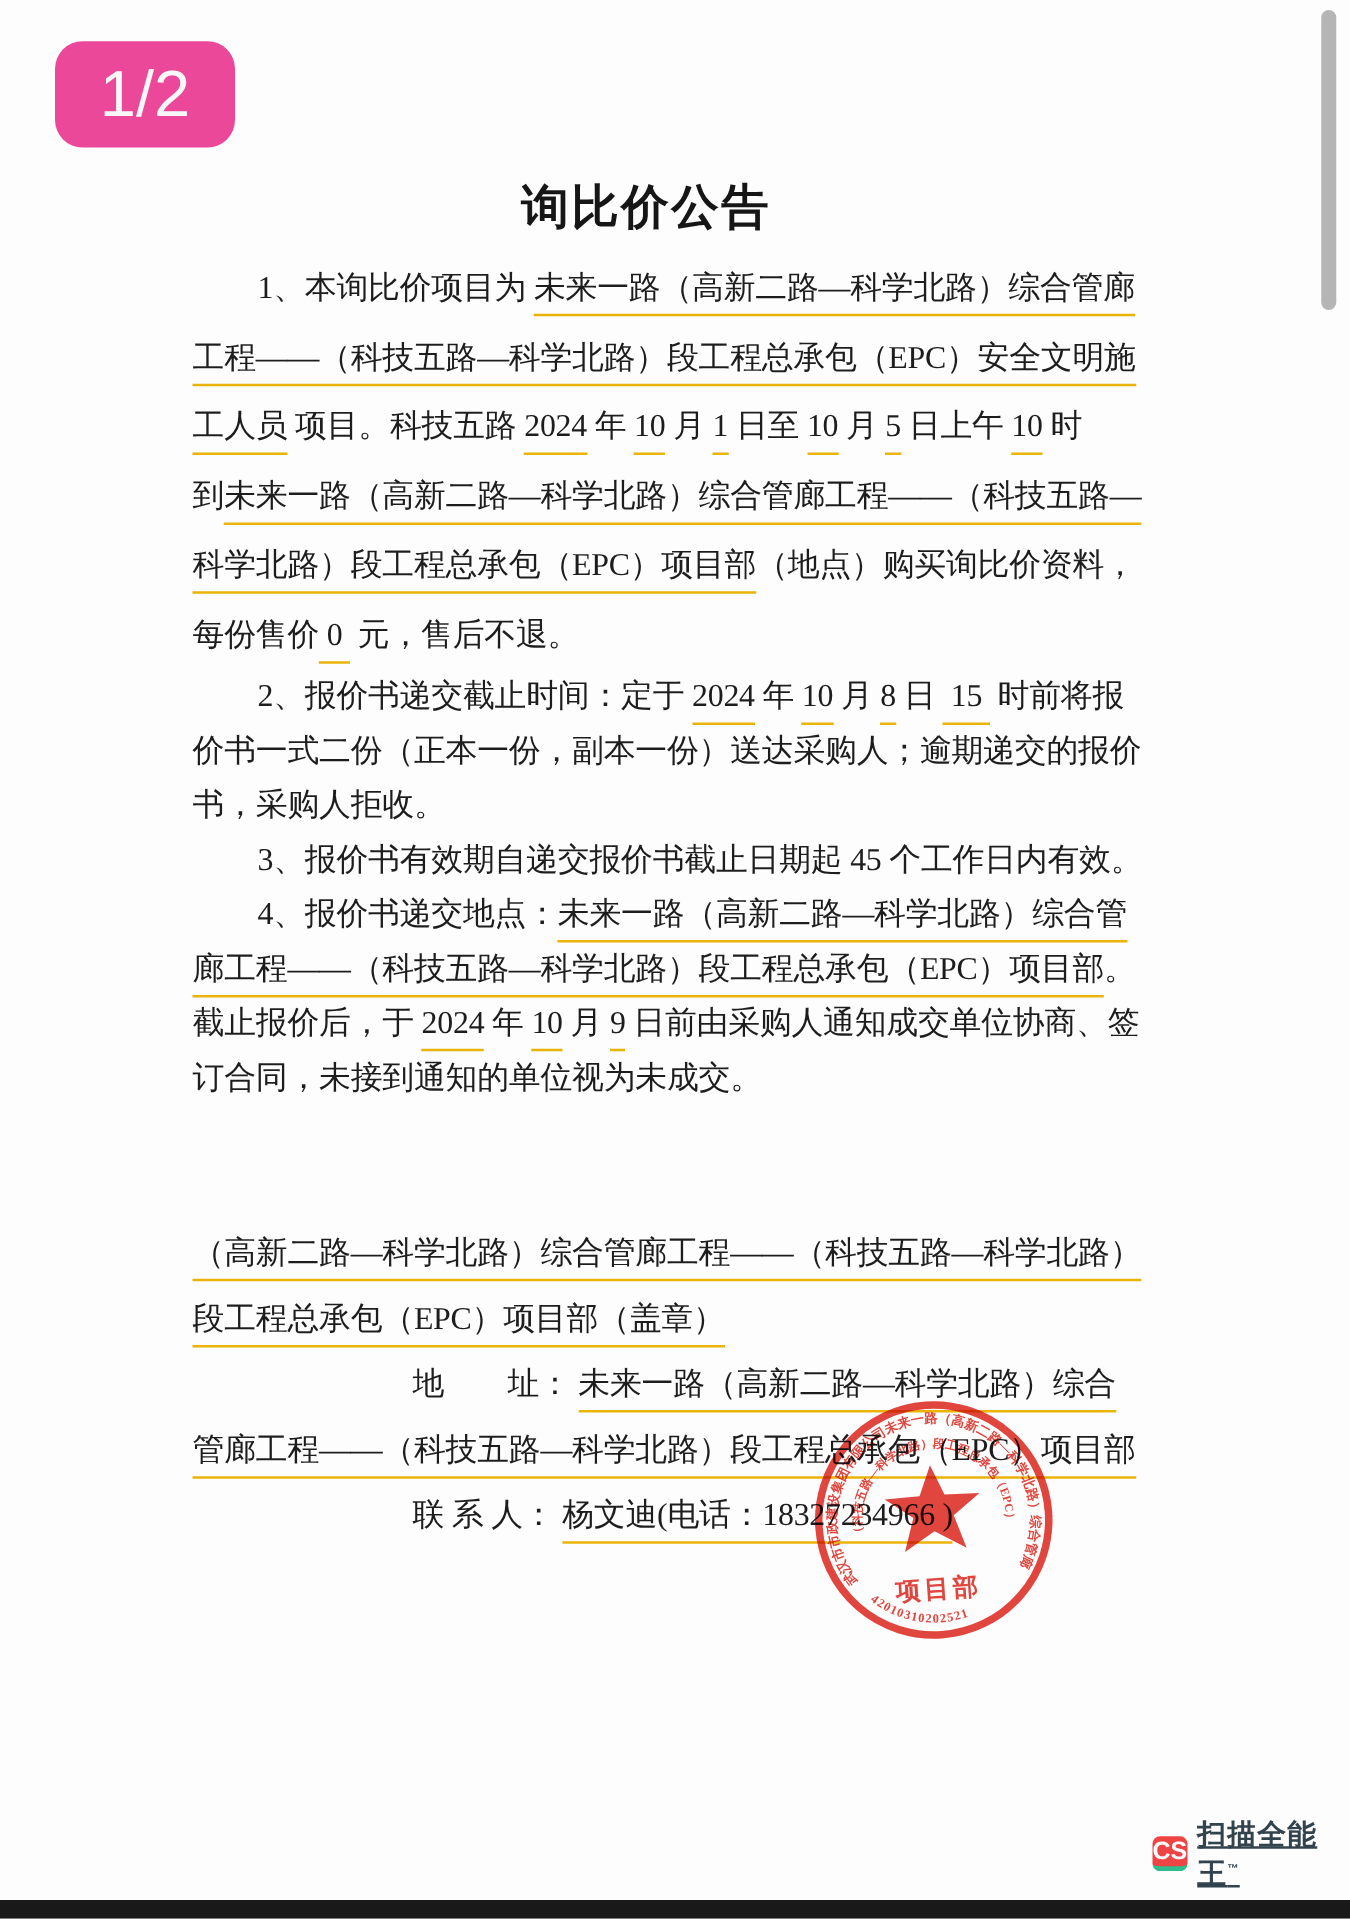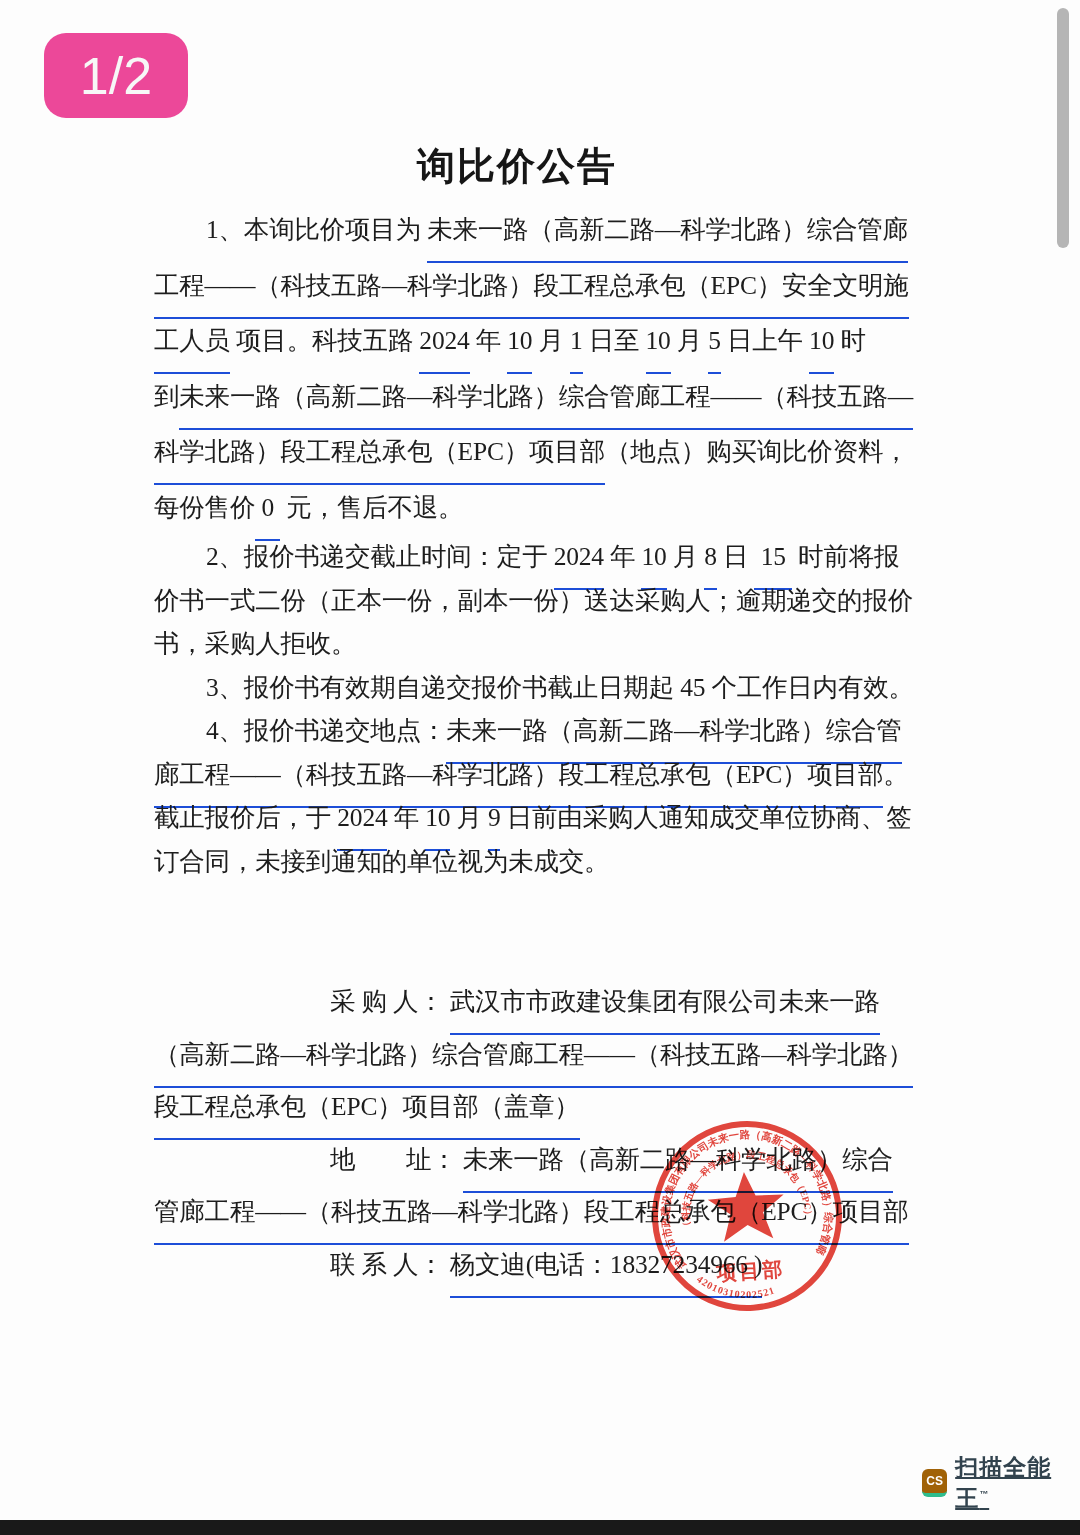--- a/index.html
+++ b/index.html
@@ -32,21 +32,21 @@
     letter-spacing:-0.2px;
     color:#1d1d1d;
   }
   .para-wide { margin-top:8px; }
   .para-wide .line { line-height:55.5px; }
   .para .line { line-height:43.5px; }
   .para-sign { margin-top:93px; }
   .para-sign .line { line-height:52.5px; }
   .ind1 { padding-left:52px; }
   .ind2 { padding-left:176px; }
-  .u { border-bottom:2px solid #1d4ed8; padding-bottom:17px; }
+  .u { border-bottom:2px solid #eab308; padding-bottom:7px; }
   
   .stamp {
     position:absolute;
     left:491px; top:976px;
     width:204px; height:204px;
     mix-blend-mode:multiply;
     opacity:0.9;
     transform:rotate(-4deg);
   }
   .stamp text { fill:#df3128; font-family:"Liberation Serif", serif; font-weight:bold; }
@@ -73,26 +73,26 @@
   
   .watermark {
     position:absolute;
     left:922px; top:1452px;
     width:150px;
     font-family:"Liberation Sans", sans-serif;
   }
   .wm-row { display:flex; align-items:center; gap:8px; }
   .wm-logo {
     width:28px; height:28px;
-    background:#a16207;
+    background:#ef4444;
     border-bottom:4px solid #2fbd8d;
     border-radius:6px;
     color:#ffffff;
-    font-size:12px; font-weight:bold;
-    display:flex; align-items:center; justify-content:center;
+    font-size:20px; font-weight:bold;
+    display:flex; align-items:center; justify-content:flex-end;
   }
   .wm-name { font-size:23px; font-weight:bold; color:#32434e; letter-spacing:1px;text-decoration:underline; }
   .wm-name sup { font-size:9px; color:#32434e; }
   .wm-tagline {
     margin-top:5px;
     font-size:12px;
     color:#9aa3ab;
     letter-spacing:2.5px;
     white-space:nowrap;
   }
@@ -128,21 +128,20 @@
       </div>
       <div class="section para">
         <div class="line ind1"><span>4、报价书递交地点：</span><span class="u">未来一路（高新二路—科学北路）综合管</span></div>
         <div class="line"><span class="u">廊工程——（科技五路—科学北路）段工程总承包（EPC）项目部</span><span>。</span></div>
       </div>
       <div class="section para">
         <div class="line"><span>截止报价后，于 </span><span class="u">2024</span><span> 年 </span><span class="u">10</span><span> 月 </span><span class="u">9</span><span> 日前由采购人通知成交单位协商、签</span></div>
         <div class="line"><span>订合同，未接到通知的单位视为未成交。</span></div>
       </div>
       <div class="section para-sign">
-        <div class="line ind2"><span>采 购 人： </span><span class="u">武汉市市政建设集团有限公司未来一路</span></div>
         <div class="line"><span class="u">（高新二路—科学北路）综合管廊工程——（科技五路—科学北路）</span></div>
         <div class="line"><span class="u">段工程总承包（EPC）项目部（盖章）</span></div>
         <div class="line ind2"><span>地　　址： </span><span class="u">未来一路（高新二路—科学北路）综合</span></div>
         <div class="line"><span class="u">管廊工程——（科技五路—科学北路）段工程总承包（EPC）项目部</span></div>
         <div class="line ind2"><span>联 系 人： </span><span class="u">杨文迪(电话：18327234966 )</span></div>
       </div>
     </div>
 
   <svg class="stamp" viewBox="-102 -102 204 204">
     <defs>

